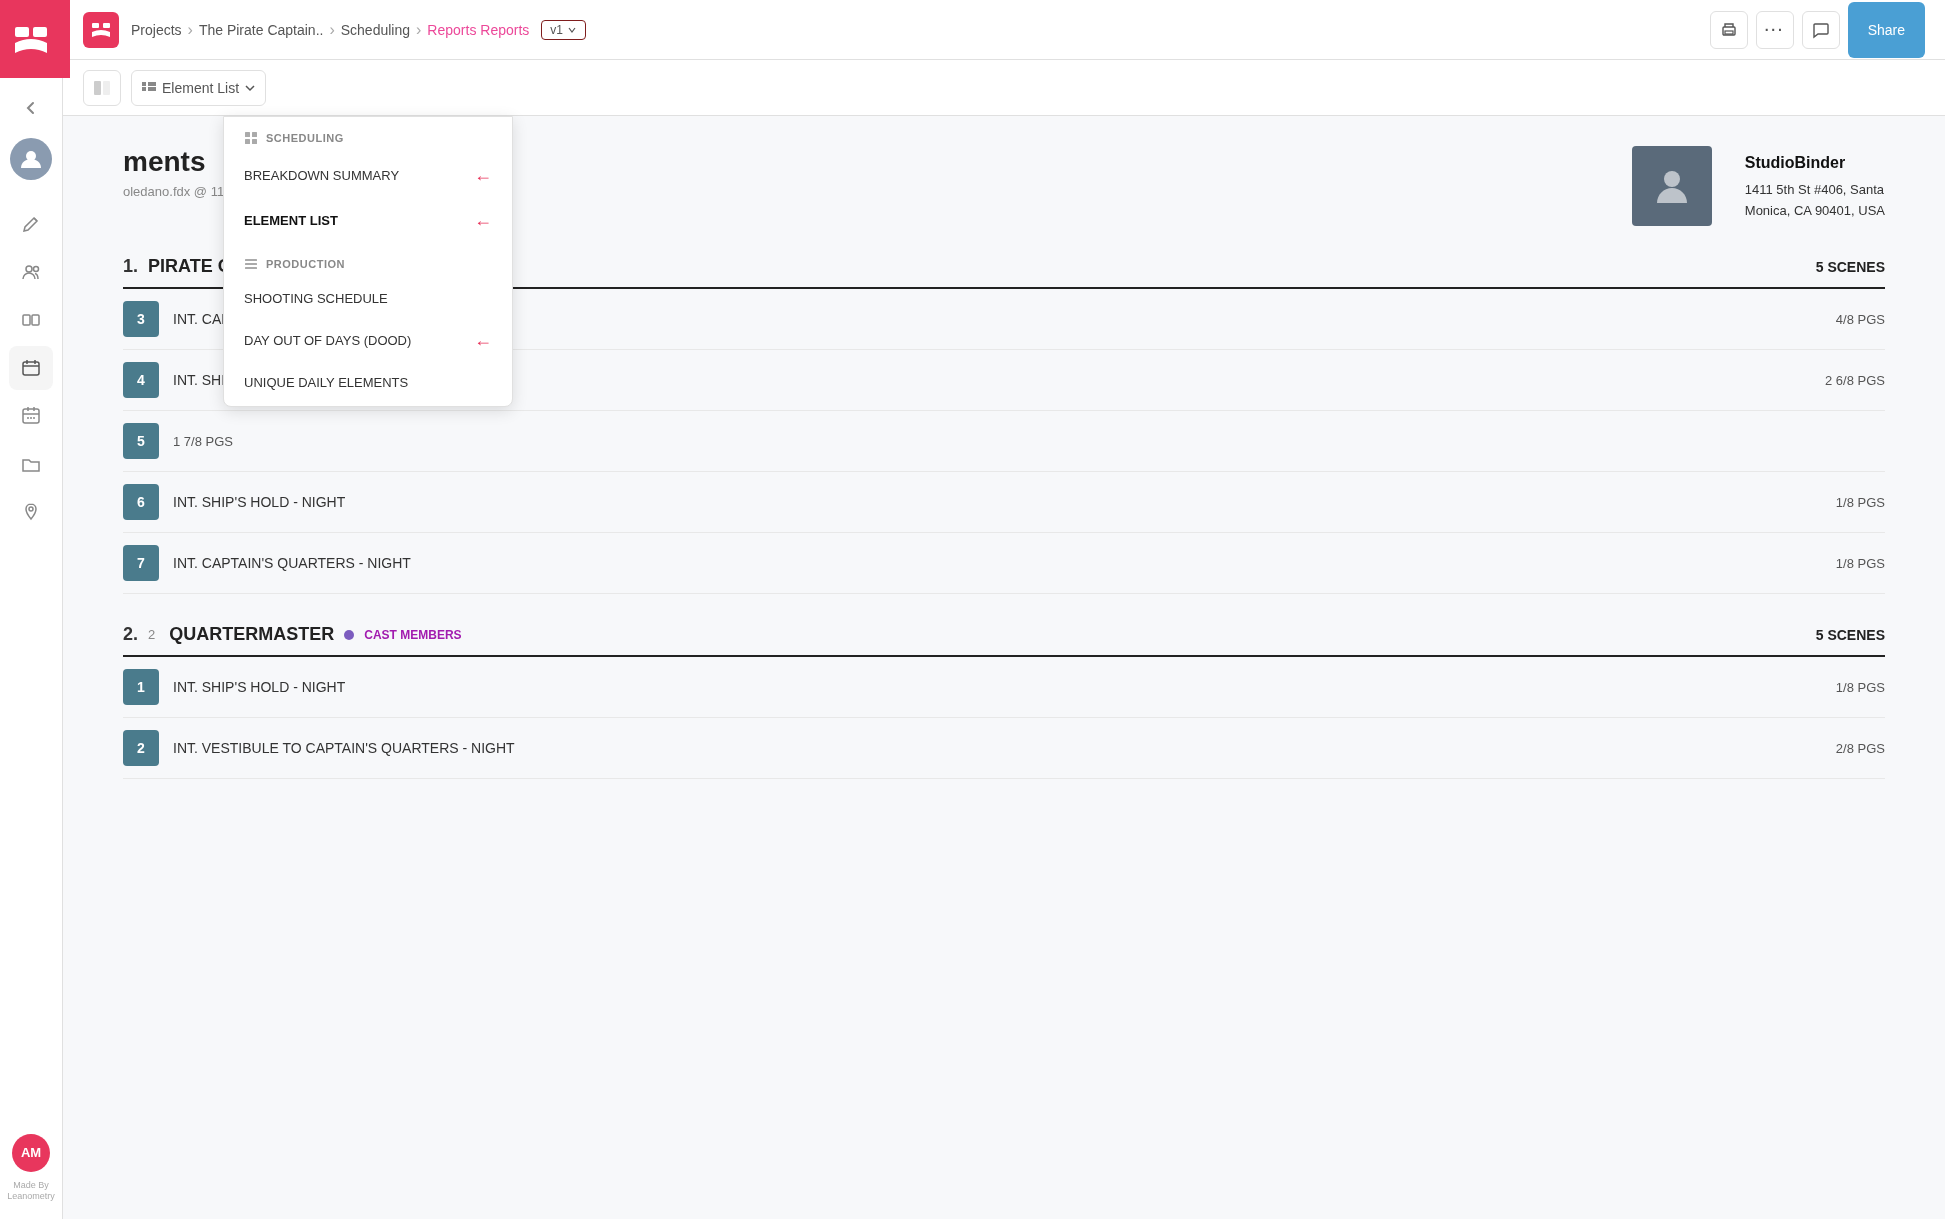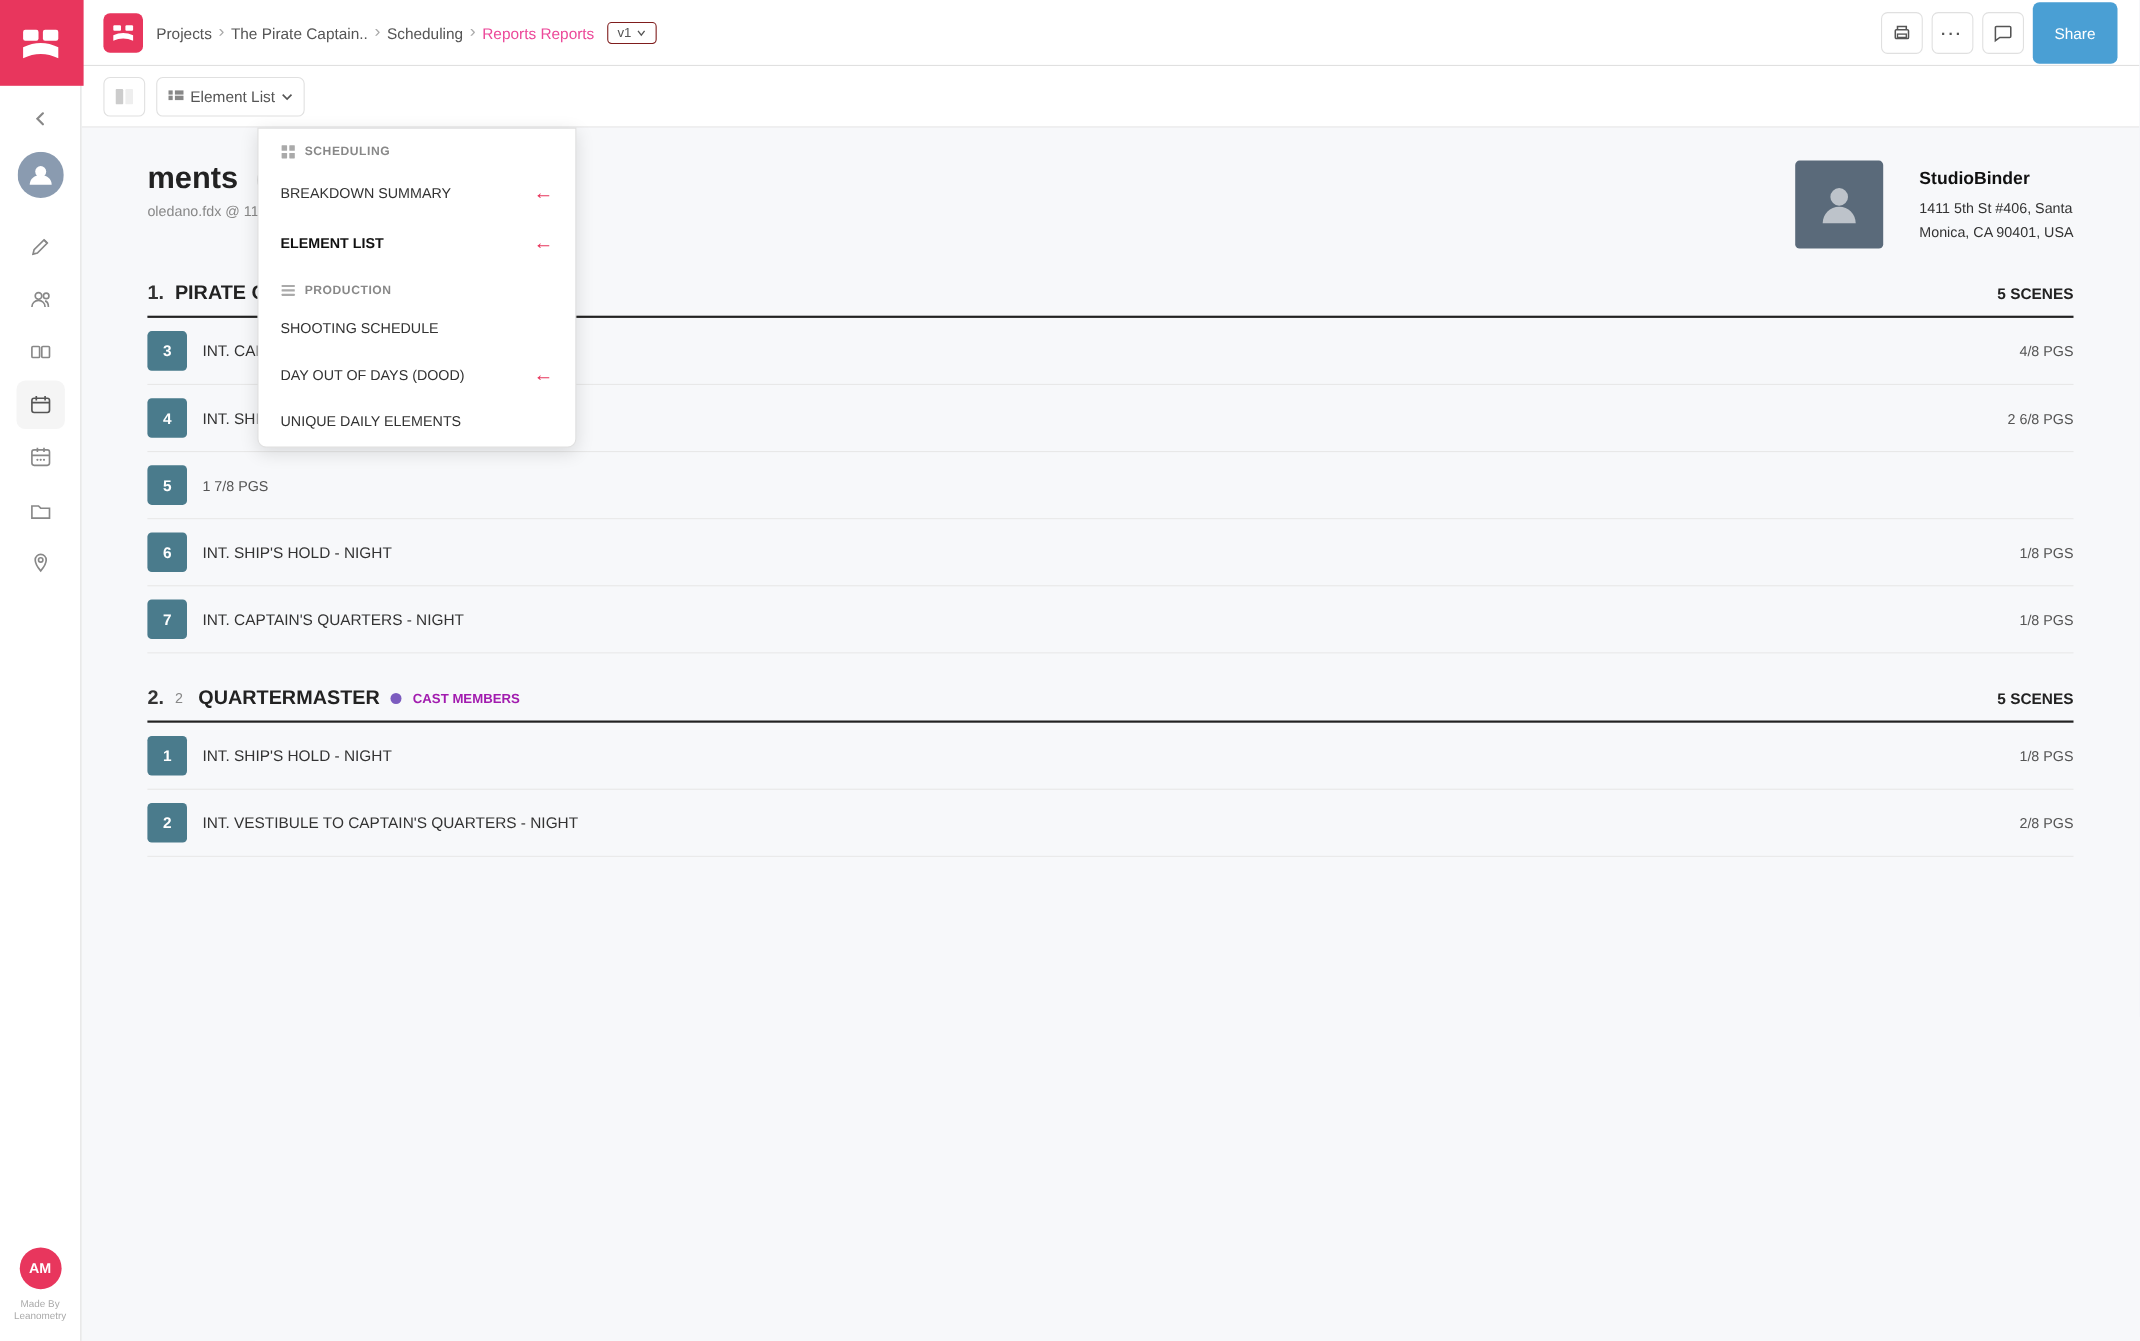--- a/index.html
+++ b/index.html
@@ -1,20 +1,20 @@
 <!DOCTYPE html>
 <html><head>
   <meta charset="utf-8">
   <style>
     * { box-sizing: border-box; margin: 0; padding: 0; }
     body { font-family: -apple-system, BlinkMacSystemFont, 'Segoe UI', sans-serif; background: #f0f2f5; display: flex; height: 100vh; overflow: hidden; }
 
     
     .sidebar {
-      width: 74px;
+      width: 63px;
       background: #fff;
       border-right: 1px solid #e0e0e0;
       display: flex;
       flex-direction: column;
       align-items: center;
       padding: 0;
       flex-shrink: 0;
       z-index: 10;
     }
     .sidebar-logo {

